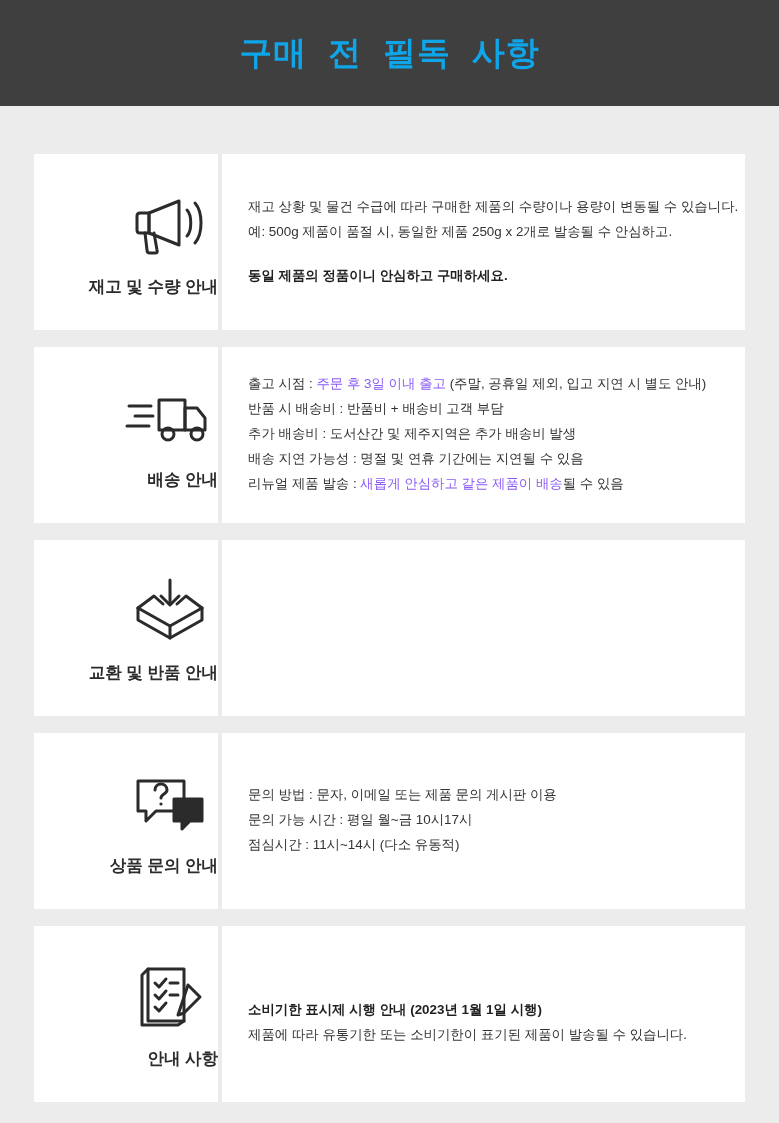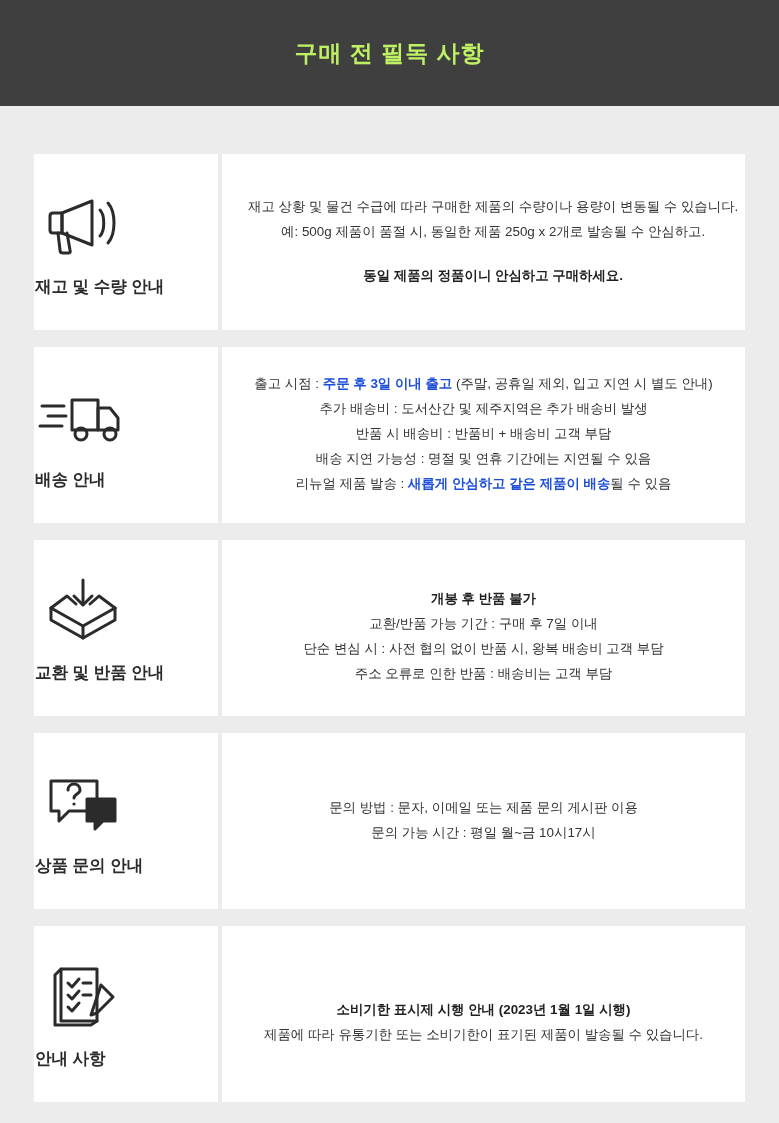--- a/index.html
+++ b/index.html
@@ -20,43 +20,44 @@
   
   .header {
     width: 779px;
     height: 106px;
     background: #3f3f3f;
     display: flex;
     align-items: center;
     justify-content: center;
   }
   .header-title {
-    color: #bef264;
-    font-size: 23px;
+    color: #0ea5e9;
+    font-size: 33px;
     font-weight: bold;
     letter-spacing: 1px;
+    font-family: Liberation Mono, monospace;
   }
 
   
   .sections {
     padding: 48px 34px 0 34px;
   }
   .section {
     display: flex;
     background: #ffffff;
     margin-bottom: 17px;
     min-height: 176px;
   }
   .sec-icon-col {
     width: 188px;
     flex: 0 0 188px;
     border-right: 4px solid #ececec;
     display: flex;
     flex-direction: column;
-    align-items: flex-start;
+    align-items: flex-end;
     justify-content: center;
     padding: 14px 0 16px 1px;
   }
   .sec-icon {
     width: 96px;
     height: 78px;
     display: flex;
     align-items: center;
     justify-content: center;
     margin-bottom: 14px;
@@ -67,30 +68,29 @@
     font-weight: bold;
     color: #2b2b2b;
     text-align: center;
   }
   .sec-body {
     flex: 1 1 auto;
     padding: 19px 26px 22px 26px;
     display: flex;
     flex-direction: column;
     justify-content: center;
-    text-align: center;
   }
   .line {
     font-size: 13.4px;
     line-height: 25px;
     color: #333333;
     white-space: nowrap;
   }
   .line.bold { font-weight: bold; color: #1f1f1f; margin-top: 19px; }
-  .line .b { font-weight: bold; color: #1d4ed8; }
+  .line .b { font-weight: normal; color: #8b5cf6; }
 
   
   .footer {
     height: 72px;
     display: flex;
     align-items: center;
     justify-content: flex-end;
     padding: 0 38px 0 0;
   }
 </style>
@@ -135,65 +135,60 @@
             <circle cx="72" cy="48" r="6"></circle>
             <path d="M4 20 L26 20"></path>
             <path d="M10 30 L28 30"></path>
             <path d="M2 40 L24 40"></path>
           </svg>
         </div>
         <div class="sec-label">배송 안내</div>
       </div>
       <div class="sec-body">
         <div class="line">출고 시점 : <span class="b">주문 후 3일 이내 출고</span> (주말, 공휴일 제외, 입고 지연 시 별도 안내)</div>
+        <div class="line">반품 시 배송비 : 반품비 + 배송비 고객 부담</div>
         <div class="line">추가 배송비 : 도서산간 및 제주지역은 추가 배송비 발생</div>
-        <div class="line">반품 시 배송비 : 반품비 + 배송비 고객 부담</div>
         <div class="line">배송 지연 가능성 : 명절 및 연휴 기간에는 지연될 수 있음</div>
         <div class="line">리뉴얼 제품 발송 : <span class="b">새롭게 안심하고 같은 제품이 배송</span>될 수 있음</div>
       </div>
     </div>
 
     <div class="section">
       <div class="sec-icon-col">
         <div class="sec-icon">
           <svg width="80" height="70" viewBox="0 0 80 70" fill="none" stroke="#2b2b2b" stroke-width="3" stroke-linecap="round" stroke-linejoin="round">
             <path d="M40 6 L40 30"></path>
             <path d="M31 22 L40 31 L49 22"></path>
             <path d="M8 34 L24 22 L33 30"></path>
             <path d="M72 34 L56 22 L47 30"></path>
             <path d="M8 34 L40 52 L72 34"></path>
             <path d="M8 34 L8 46 L40 64 L72 46 L72 34"></path>
             <path d="M40 52 L40 64"></path>
           </svg>
         </div>
         <div class="sec-label">교환 및 반품 안내</div>
       </div>
-      <div class="sec-body">
-        <div class="line bold">개봉 후 반품 불가</div>
-        <div class="line">교환/반품 가능 기간 : 구매 후 7일 이내</div>
-        <div class="line">단순 변심 시 : 사전 협의 없이 반품 시, 왕복 배송비 고객 부담</div>
-        <div class="line">주소 오류로 인한 반품 : 배송비는 고객 부담</div>
-      </div>
     </div>
 
     <div class="section">
       <div class="sec-icon-col">
         <div class="sec-icon">
           <svg width="84" height="62" viewBox="0 0 84 62" fill="none" stroke="#2b2b2b" stroke-width="3" stroke-linecap="round" stroke-linejoin="round">
             <path d="M10 10 L56 10 L56 40 L28 40 L18 50 L18 40 L10 40 Z"></path>
             <path d="M27 19 C27 15 30 13 33 13 C36 13 39 15 39 19 C39 23 33 23 33 27"></path>
             <circle cx="33" cy="33" r="1.6" fill="#2b2b2b" stroke="none"></circle>
             <path d="M46 28 L74 28 L74 50 L62 50 L54 58 L54 50 L46 50 Z" fill="#2b2b2b" stroke="#2b2b2b"></path>
           </svg>
         </div>
         <div class="sec-label">상품 문의 안내</div>
       </div>
       <div class="sec-body">
         <div class="line">문의 방법 : 문자, 이메일 또는 제품 문의 게시판 이용</div>
         <div class="line">문의 가능 시간 : 평일 월~금 10시17시</div>
+        <div class="line">점심시간 : 11시~14시 (다소 유동적)</div>
       </div>
     </div>
 
     <div class="section">
       <div class="sec-icon-col">
         <div class="sec-icon">
           <svg width="76" height="72" viewBox="0 0 76 72" fill="none" stroke="#2b2b2b" stroke-width="3" stroke-linecap="round" stroke-linejoin="round">
             <path d="M16 10 L52 10 L52 62 L16 62 Z"></path>
             <path d="M16 10 L10 16 L10 66 L46 66 L52 62"></path>
             <path d="M23 24 L27 28 L34 20"></path>

